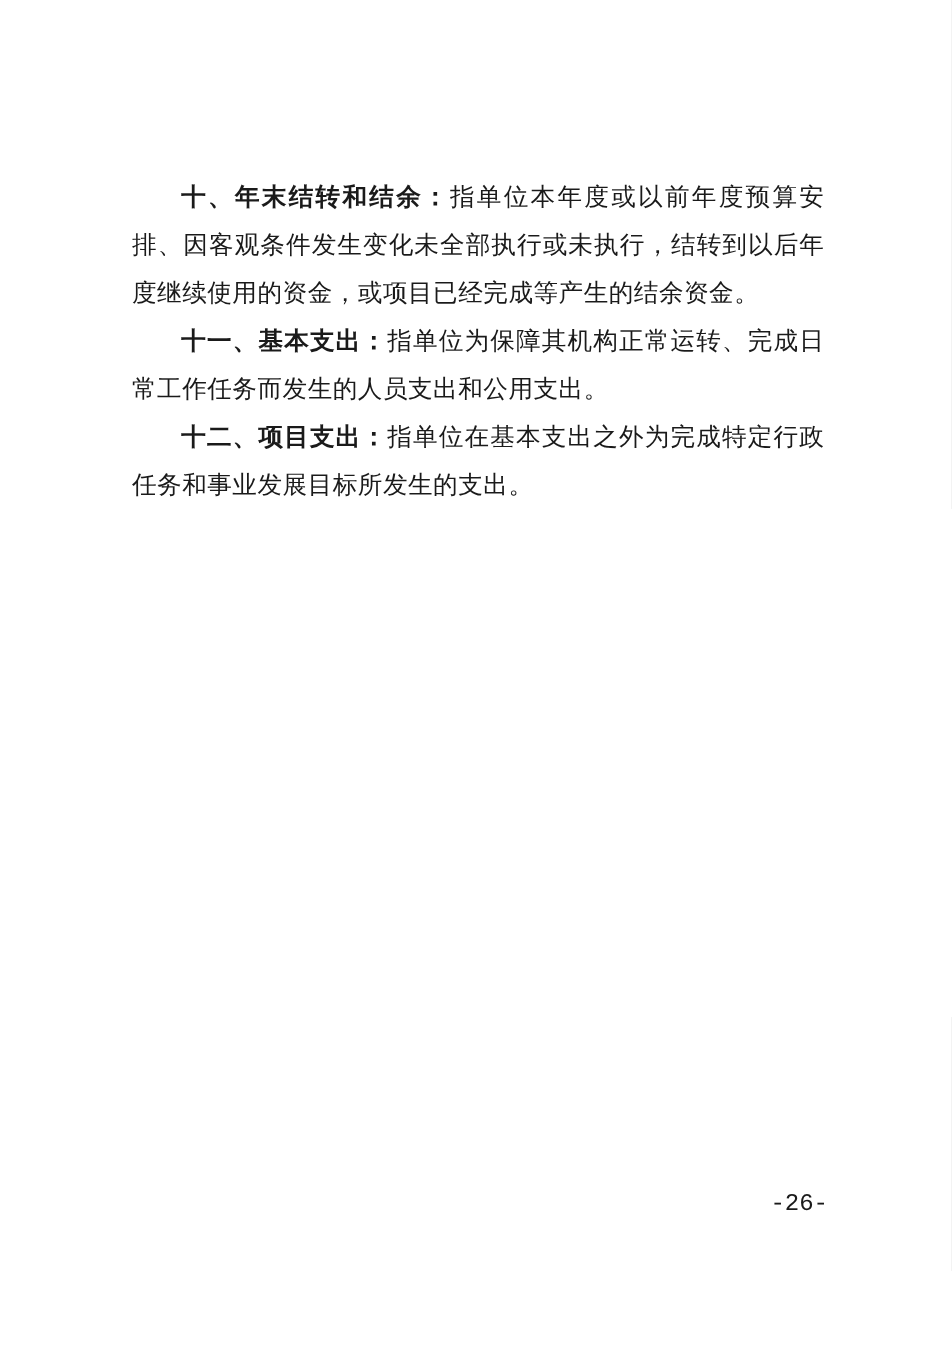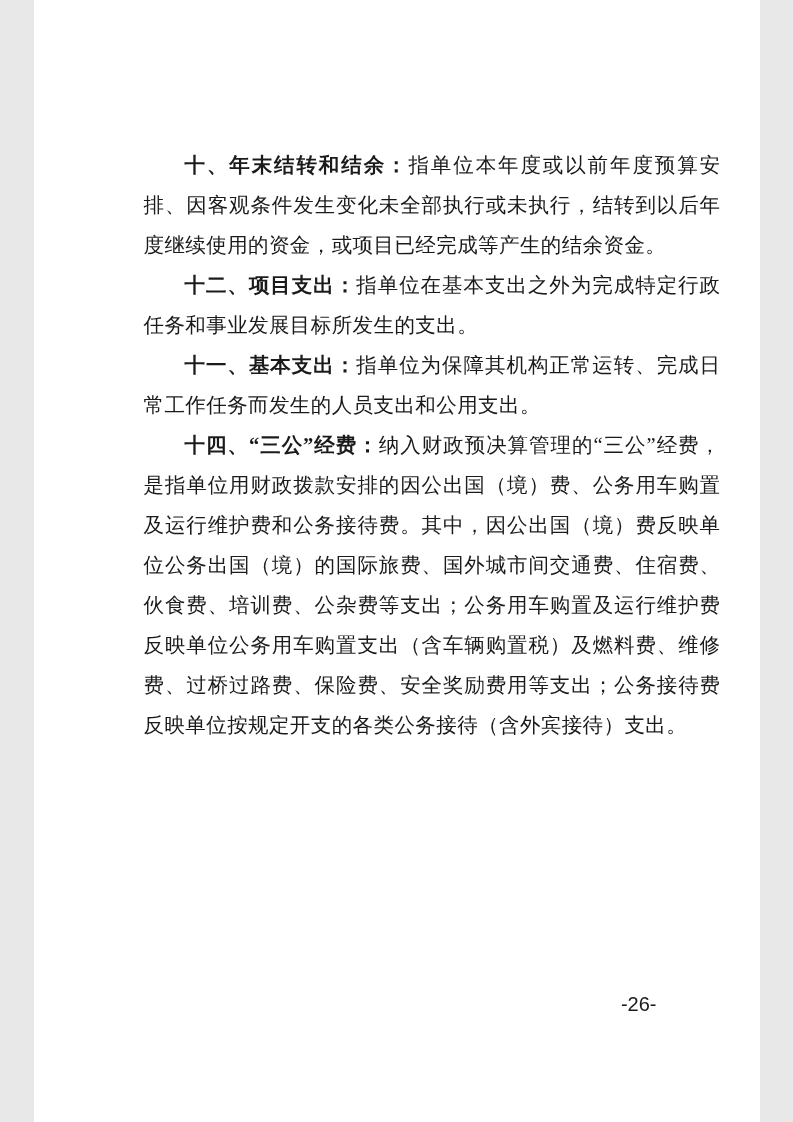--- a/index.html
+++ b/index.html
@@ -2,21 +2,21 @@
 <html lang="zh"><head>
 <meta charset="utf-8">
 <style>
   html, body {
     margin: 0;
     padding: 0;
     background: #e8e8e8;
   }
   .page {
     position: relative;
-    width: 726px;
+    width: 793px;
     height: 1122px;
     margin: 0 auto;
     background: #ffffff;
     color: #1a1a1a;
     font-family: "Liberation Serif", "DejaVu Serif", serif;
     overflow: hidden;
   }
   .content {
     position: absolute;
     left: 110px;
@@ -34,36 +34,35 @@
   }
   .para .head {
     font-weight: 700;
   }
   .page-number {
     position: absolute;
     top: 992px;
     right: 103px;
     font-size: 20px;
     line-height: 24px;
-    font-family: Liberation Sans, sans-serif;
+    font-family: Liberation Mono, monospace;
     color: #1a1a1a;
   }
 </style>
 </head>
 <body>
 
 <div class="page">
   <div class="content">
 
     <p class="para"><strong class="head">十、年末结转和结余：</strong><span>指单位本年度或以前年度预算安排、因客观条件发生变化未全部执行或未执行，结转到以后年度继续使用的资金，或项目已经完成等产生的结余资金。</span></p>
 
+    <p class="para"><strong class="head">十一、基本支出：</strong><span>指单位为保障其机构正常运转、完成日常工作任务而发生的人员支出和公用支出。</span></p>
+
     <p class="para"><strong class="head">十二、项目支出：</strong><span>指单位在基本支出之外为完成特定行政任务和事业发展目标所发生的支出。</span></p>
 
-    <p class="para"><strong class="head">十一、基本支出：</strong><span>指单位为保障其机构正常运转、完成日常工作任务而发生的人员支出和公用支出。</span></p>
 
-
-    <p class="para"><strong class="head">十四、“三公”经费：</strong><span>纳入财政预决算管理的“三公”经费，是指单位用财政拨款安排的因公出国（境）费、公务用车购置及运行维护费和公务接待费。其中，因公出国（境）费反映单位公务出国（境）的国际旅费、国外城市间交通费、住宿费、伙食费、培训费、公杂费等支出；公务用车购置及运行维护费反映单位公务用车购置支出（含车辆购置税）及燃料费、维修费、过桥过路费、保险费、安全奖励费用等支出；公务接待费反映单位按规定开支的各类公务接待（含外宾接待）支出。</span></p>
 
 
   </div>
 
   <div class="page-number">-26-</div>
 </div>
 
 </body></html>

